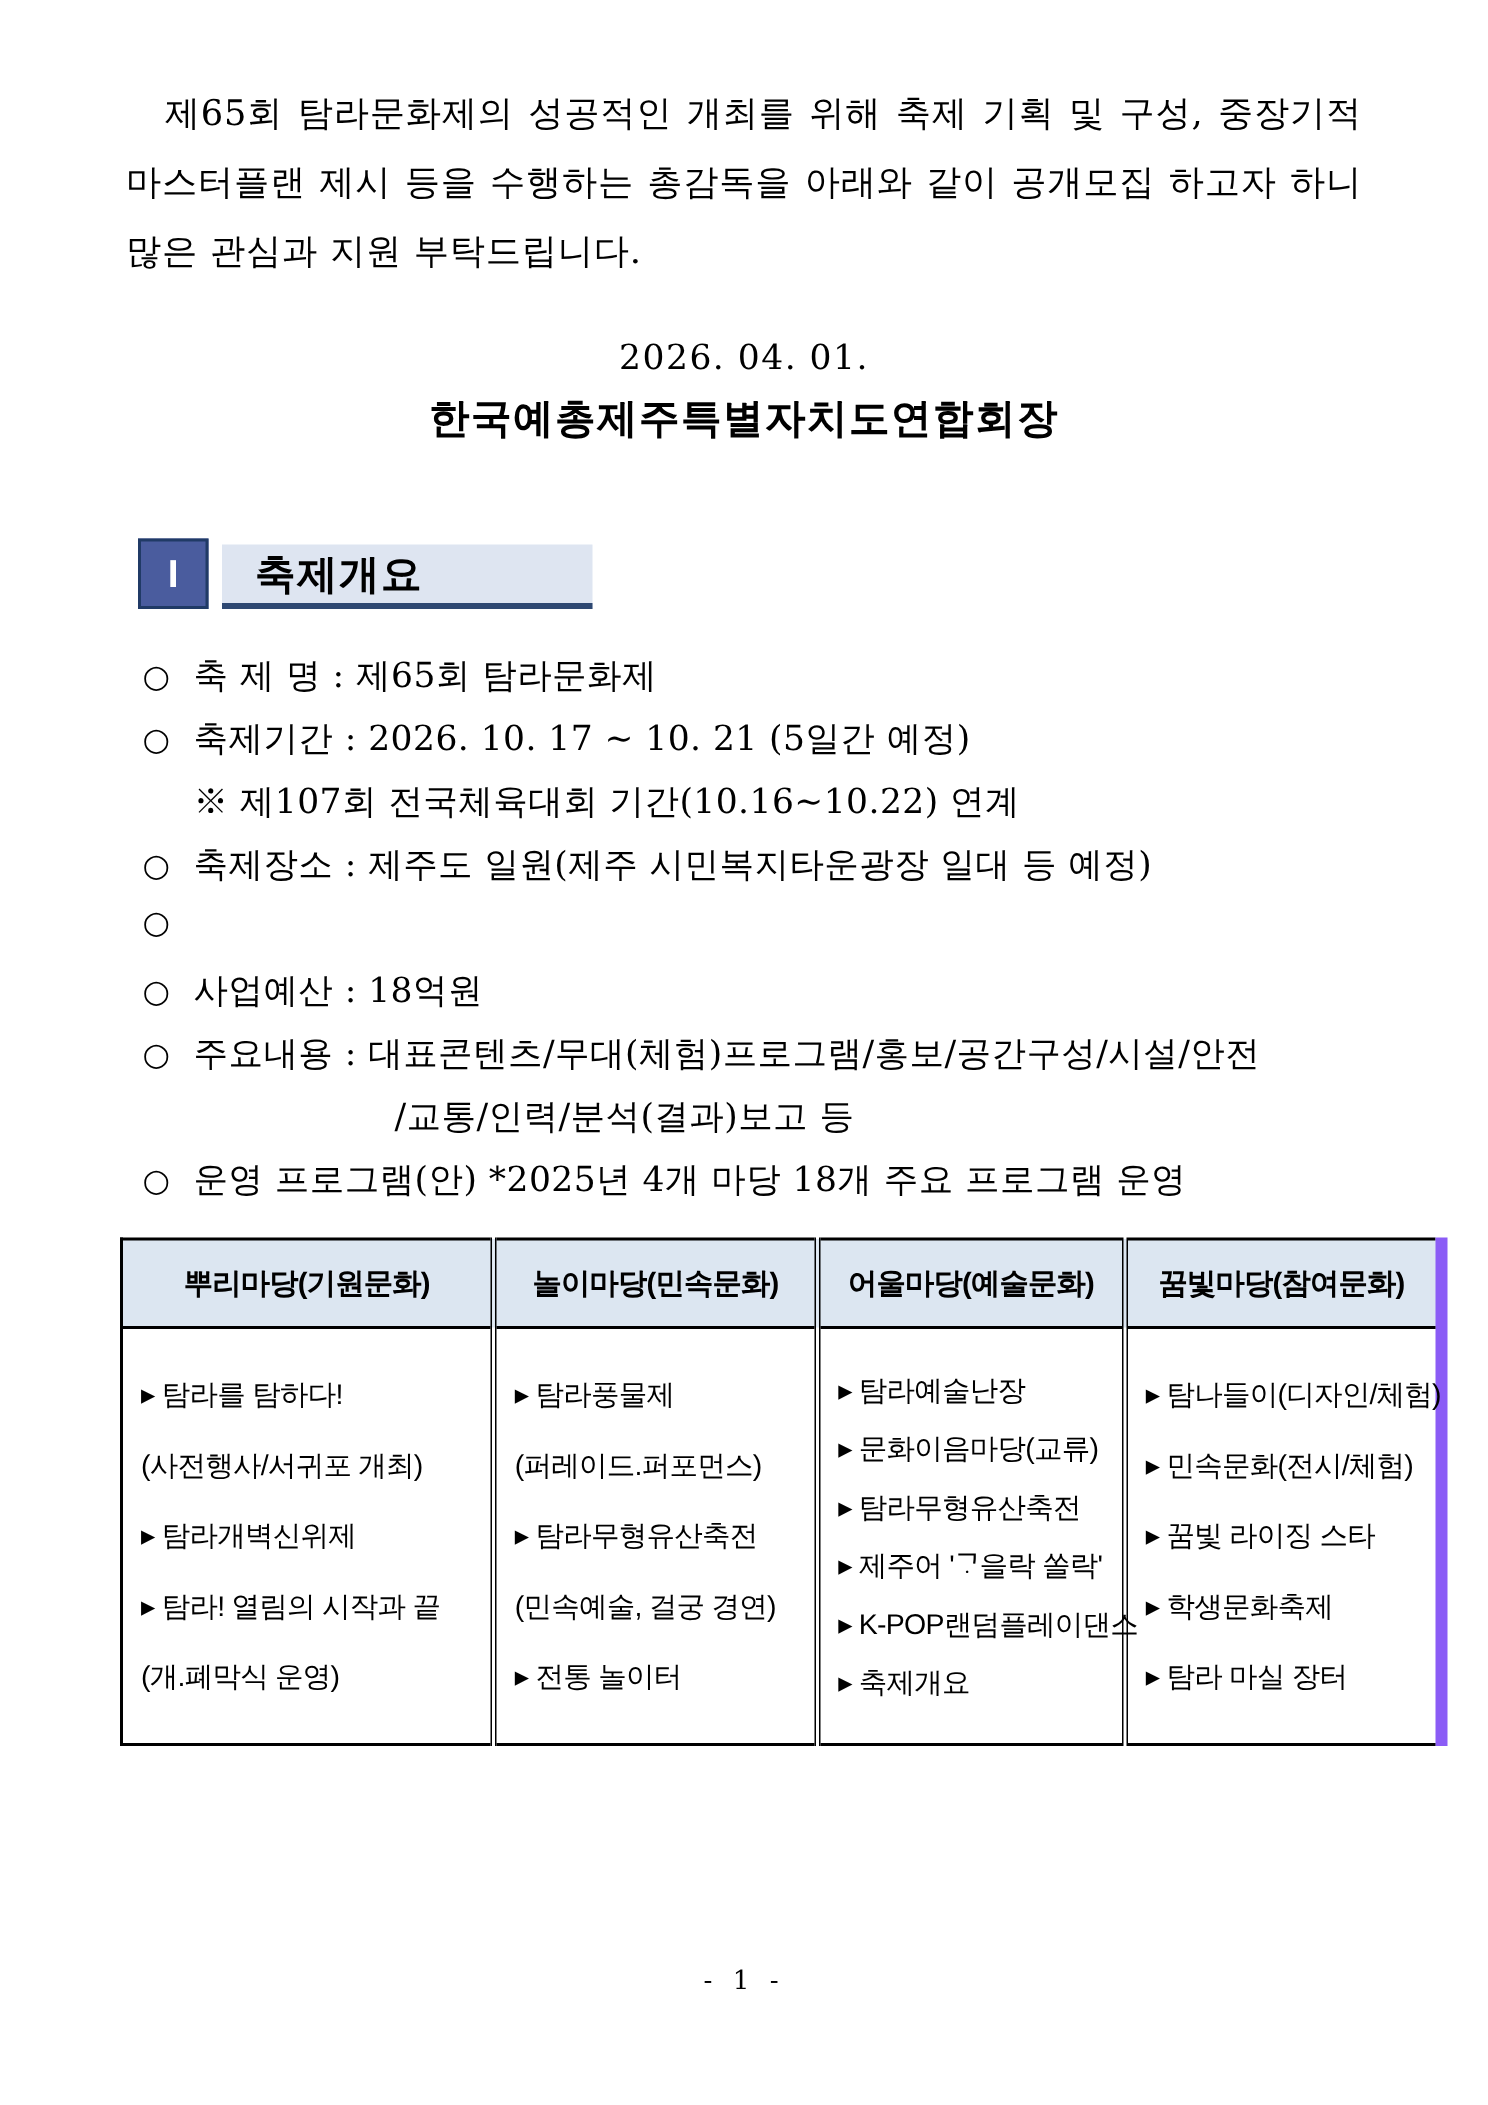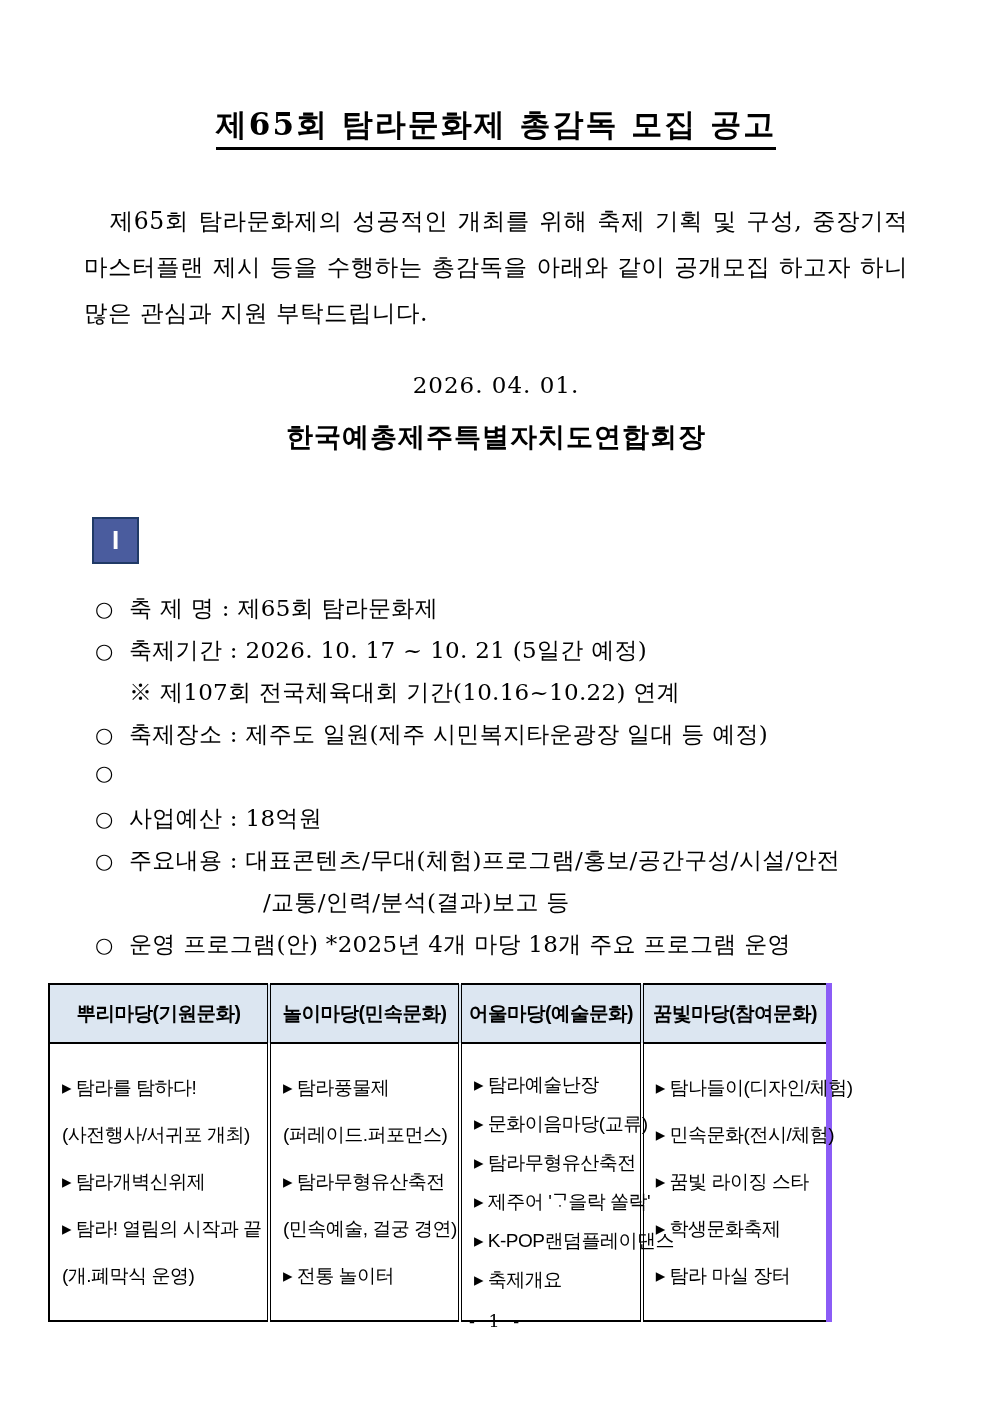--- a/index.html
+++ b/index.html
@@ -37,21 +37,21 @@
     letter-spacing: 0.5px;
   }
   
   .date-line {
     margin-top: 36px;
     text-align: center;
     font-size: 23px;
     letter-spacing: 1px;
   }
   .signature-line {
-    margin-top: 21px;
+    margin-top: 9px;
     text-align: center;
     font-size: 27px;
     font-weight: bold;
     letter-spacing: 1px;
   }
   
   .section-header {
     margin: 62px 0 0 92px;
     display: flex;
     align-items: flex-start;
@@ -99,22 +99,22 @@
   }
   .ov-bullet {
     width: 34px;
     flex: 0 0 34px;
     font-size: 21px;
   }
   .ov-line.note  { padding-left: 34px; text-align: center; }
   .ov-line.cont  { padding-left: 168px; }
   
   .program-table {
-    margin: 12px 0 0 48px;
-    width: 784px;
+    margin: 12px 0 0 80px;
+    width: 885px;
     border-collapse: collapse;
     table-layout: fixed;
     font-family: "Liberation Sans", "DejaVu Sans", sans-serif;
   }
   .program-table col.c1 { width: 28.2%; }
   .program-table col.c2 { width: 24.5%; }
   .program-table col.c3 { width: 23.3%; }
   .program-table col.c4 { width: 24.0%; }
   .program-table th, .program-table td {
     border-top: 2px solid #000;
@@ -129,51 +129,49 @@
     text-align: center;
     letter-spacing: -0.5px;
   }
   .program-table td {
     height: 246px;
     padding: 10px 6px 10px 12px;
     font-size: 19px;
   }
   .program-table th + th, .program-table td + td { border-left: 4px double #000; }
   .program-table th:first-child, .program-table td:first-child { border-left: 2px solid #000; }
-  .program-table th:last-child,  .program-table td:last-child  { border-right: 6px solid #8b5cf6; }
+  .program-table th:last-child,  .program-table td:last-child  { border-right: 8px solid #8b5cf6; }
   .cell-items { list-style: none; }
   .cell-items li { letter-spacing: -0.5px; white-space: nowrap; }
   td.sp-wide  li { margin: 21px 0; }
   td.sp-tight li { margin: 13px 0; }
   
   .page-footer {
     position: absolute;
     left: 0; right: 0;
     bottom: 72px;
     text-align: center;
     font-size: 17.5px;
     letter-spacing: 4px;
   }
 </style>
 </head>
 <body>
 
 <div class="page">
 
-  <div class="doc-title">
-    <span>제65회 탐라문화제 총감독 모집 공고</span>
-  </div>
 
   <p class="intro">제65회 탐라문화제의 성공적인 개최를 위해 축제 기획 및 구성, 중장기적 마스터플랜 제시 등을 수행하는 총감독을 아래와 같이 공개모집 하고자 하니 많은 관심과 지원 부탁드립니다.</p>
 
   <div class="date-line">2026. 04. 01.</div>
   <div class="signature-line">한국예총제주특별자치도연합회장</div>
 
   <div class="section-header">
     <div class="section-numeral">I</div>
+    <div class="section-titlebox">축제개요</div>
   </div>
 
   <div class="overview">
     <div class="ov-line">
       <span class="ov-bullet">○</span>
       <span>축 제 명 : 제65회 탐라문화제</span>
     </div>
     <div class="ov-line">
       <span class="ov-bullet">○</span>
       <span>축제기간 : 2026. 10. 17 ~ 10. 21 (5일간 예정)</span>

